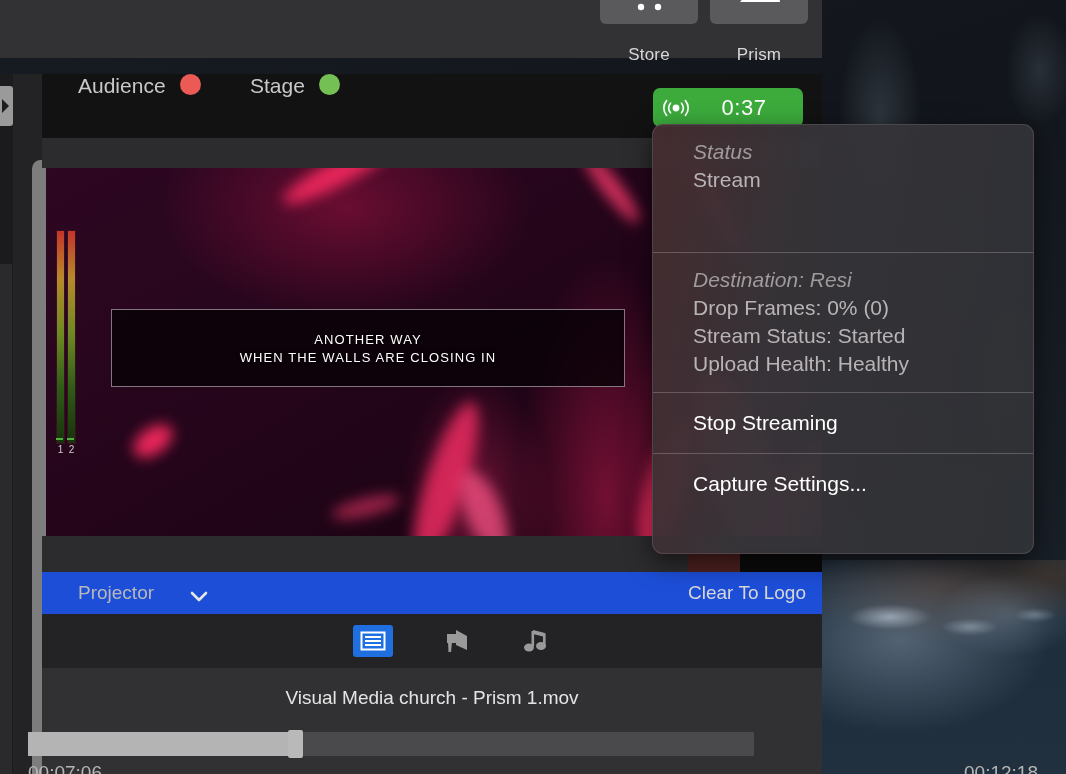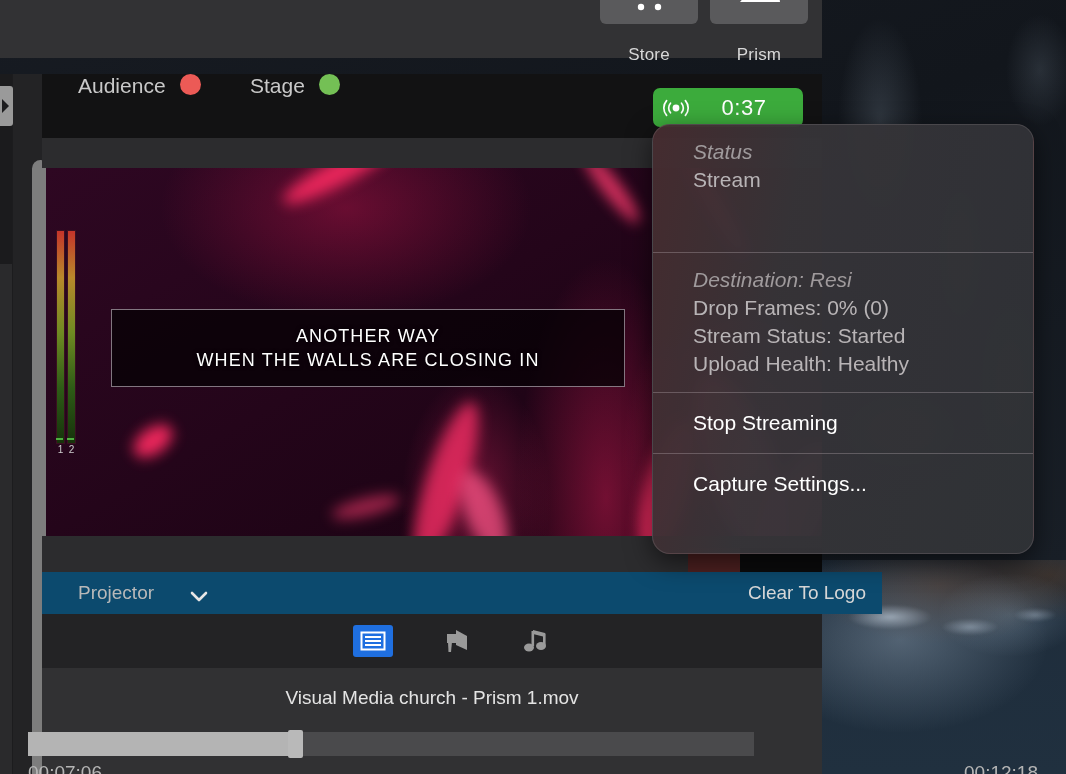--- a/index.html
+++ b/index.html
@@ -127,31 +127,31 @@
   .ch.c1{left:0;} .ch.c2{left:11px;}
   .ch-tick{position:absolute;top:208px;width:7px;height:2px;background:#4fb040;}
   .ch-num{position:absolute;top:214px;width:9px;text-align:center;font-size:10px;color:#cfcfcf;}
 
   .lyricbox{
     position:absolute;left:65px;top:141px;width:512px;height:76px;
     background:rgba(8,1,6,.80);border:1px solid rgba(225,215,225,.55);
     display:flex;flex-direction:column;align-items:center;justify-content:center;gap:3px;
   }
   .lyricbox .ln{
-    font-size:18px;color:#ffffff;letter-spacing:1.1px;white-space:nowrap;
+    font-size:13px;color:#ffffff;letter-spacing:1.1px;white-space:nowrap;
     text-shadow:0 0 4px rgba(0,0,0,.9);
   }
 
   
   .underband{position:absolute;left:42px;top:536px;width:780px;height:36px;background:#2c2c2e;}
   .redchip{position:absolute;left:688px;top:548px;width:52px;height:24px;background:#4d2020;}
   .darkchip{position:absolute;left:740px;top:548px;width:82px;height:24px;background:#0b0b0c;}
 
   
-  .projrow{position:absolute;left:42px;top:572px;width:840px;height:42px;background:#0c4a6e;}
+  .projrow{position:absolute;left:42px;top:572px;width:780px;height:42px;background:#1d4ed8;}
   .proj-label{position:absolute;left:36px;top:10px;font-size:19px;color:#b9b9b9;}
   .proj-caret{position:absolute;left:148px;top:17px;}
   .clearlogo{position:absolute;right:16px;top:10px;font-size:19px;color:#d7d7d7;}
 
   
   .iconrow{position:absolute;left:42px;top:614px;width:780px;height:54px;background:#232325;}
   .iconrow .slot{position:absolute;top:11px;width:40px;height:32px;display:flex;align-items:center;justify-content:center;}
   .slot.active{background:#1f6fe0;border-radius:3px;}
 
   
@@ -164,21 +164,21 @@
     position:absolute;left:28px;top:732px;width:726px;height:24px;background:#4a4a4c;
   }
   .media-fill{position:absolute;left:0;top:0;height:24px;width:263px;background:#b4b4b4;}
   .media-knob{position:absolute;left:260px;top:-2px;width:15px;height:28px;background:#b9b9b9;border-radius:2px;}
   .tc{position:absolute;top:762px;font-size:19px;color:#b5b5b5;}
   .tc.left{left:28px;} .tc.right{right:28px;}
 
   
   .popup{
     position:absolute;left:652px;top:124px;width:380px;height:428px;
-    border-radius:18px;overflow:hidden;
+    border-radius:11px;overflow:hidden;
     background:linear-gradient(100deg, rgba(70,44,48,.97) 0%, rgba(54,52,56,.97) 34%, rgba(48,50,54,.97) 100%);
     box-shadow:0 8px 26px rgba(0,0,0,.55);
     border:1px solid rgba(140,130,132,.28);
   }
   .pop-sec{position:relative;}
   .pop-sep{height:1px;background:rgba(190,180,184,.33);}
   .pop-head{
     font-size:21px;font-style:italic;color:#9f9a9c;padding:15px 0 0 40px;
   }
   .pop-line{font-size:21px;color:#b8b4b6;padding:4px 0 0 40px;}

